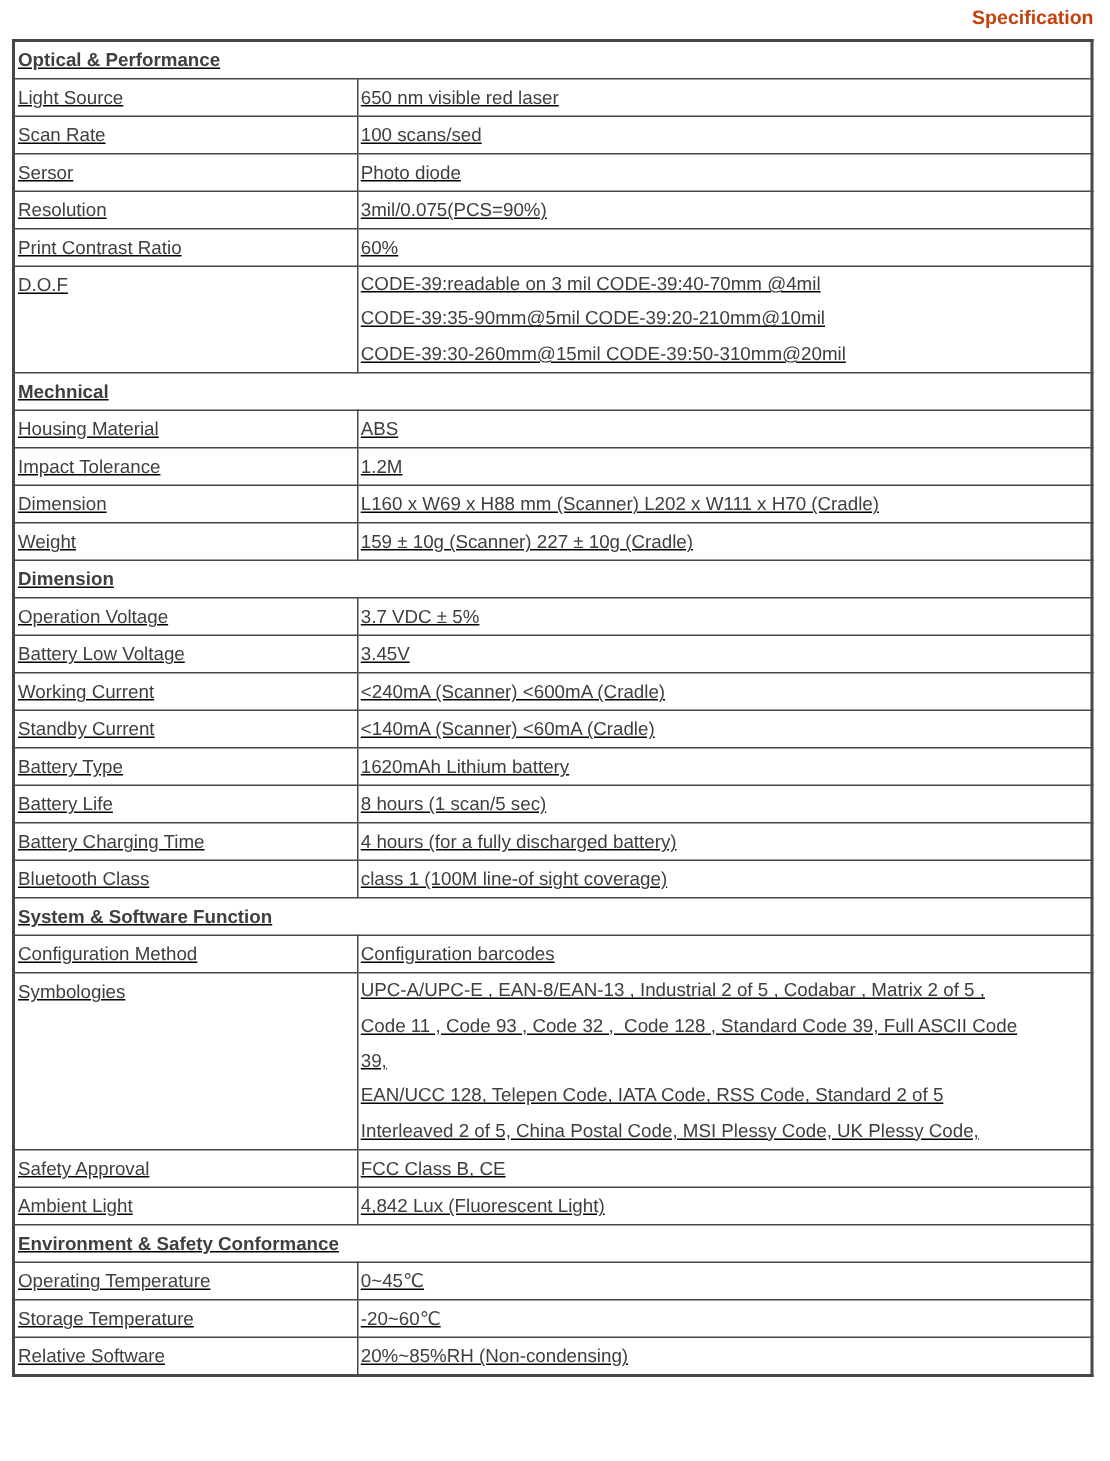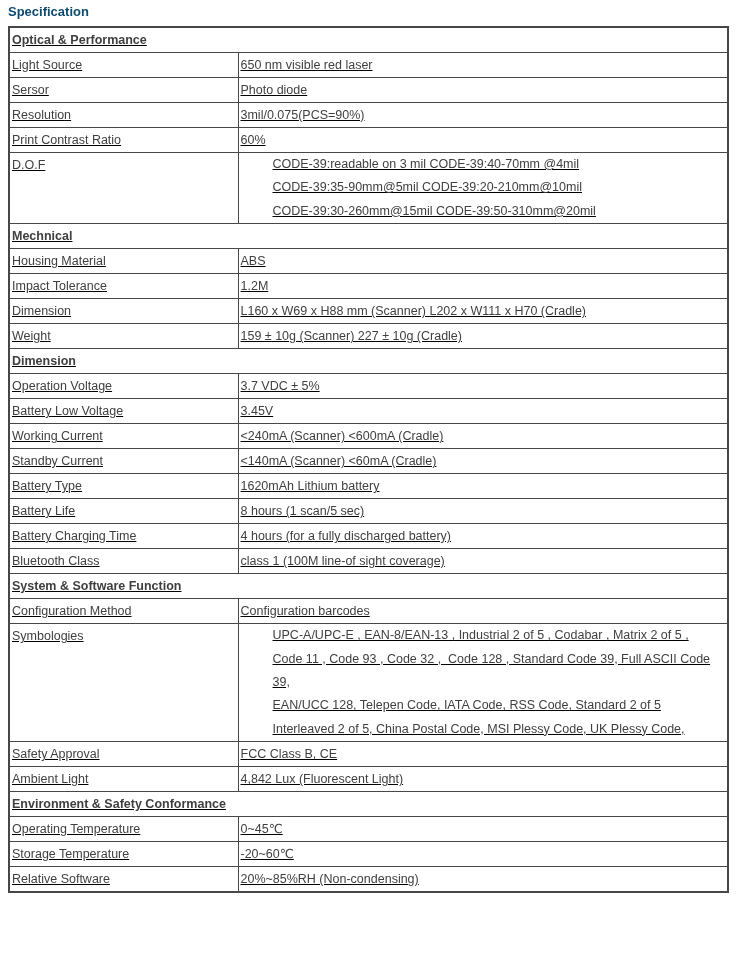--- a/index.html
+++ b/index.html
@@ -12,23 +12,24 @@
     height: 974px;
     overflow: hidden;
     font-family: "Liberation Sans", "DejaVu Sans", sans-serif;
   }
   .page {
     padding: 4px 11px 0 8px;
   }
   .page-title {
     font-size: 13px;
     font-weight: bold;
-    color: #0c4a6e;
+    color: #c2410c;
     line-height: 15px;
     margin: 0 0 7px 0;
+    text-align: right;
   }
   table.spec-table {
     border-collapse: collapse;
     table-layout: fixed;
     width: 721px;
     border: 2px solid #474747;
     text-decoration: underline;
   }
   table.spec-table td {
     border: 1px solid #474747;
@@ -50,21 +51,20 @@
   .value-line {
     line-height: 24px;
     white-space: pre-wrap;
   }
   td.multiline {
     padding-top: 1px;
     padding-bottom: 1px;
   }
   td.multiline .value-line {
     line-height: 23.4px;
-    padding-left: 32px;
   }
 </style>
 </head>
 <body>
 
 <div class="page">
   <div class="page-title">Specification</div>
   <table class="spec-table">
     <colgroup>
       <col style="width:229px">
@@ -74,20 +74,26 @@
         <tr>
           <td colspan="2" class="section-header">Optical &amp; Performance</td>
         </tr>
         <tr>
           <td class="label-cell">Light Source</td>
           <td class="value-cell">
             <div class="value-line">650 nm visible red laser</div>
           </td>
         </tr>
         <tr>
+          <td class="label-cell">Scan Rate</td>
+          <td class="value-cell">
+            <div class="value-line">100 scans/sed</div>
+          </td>
+        </tr>
+        <tr>
           <td class="label-cell">Sersor</td>
           <td class="value-cell">
             <div class="value-line">Photo diode</div>
           </td>
         </tr>
         <tr>
           <td class="label-cell">Resolution</td>
           <td class="value-cell">
             <div class="value-line">3mil/0.075(PCS=90%)</div>
           </td>

